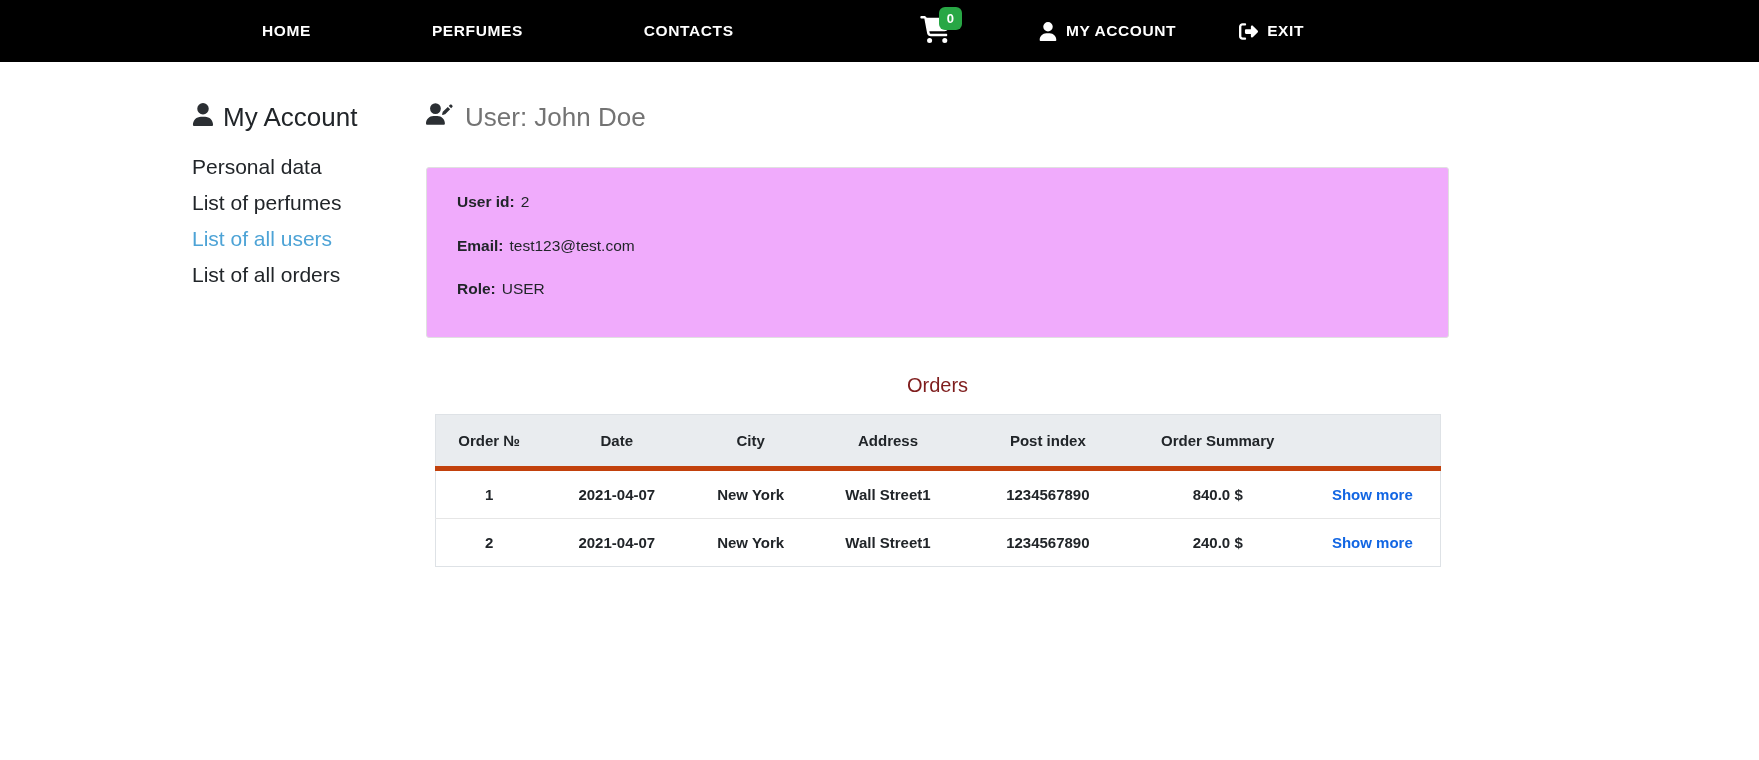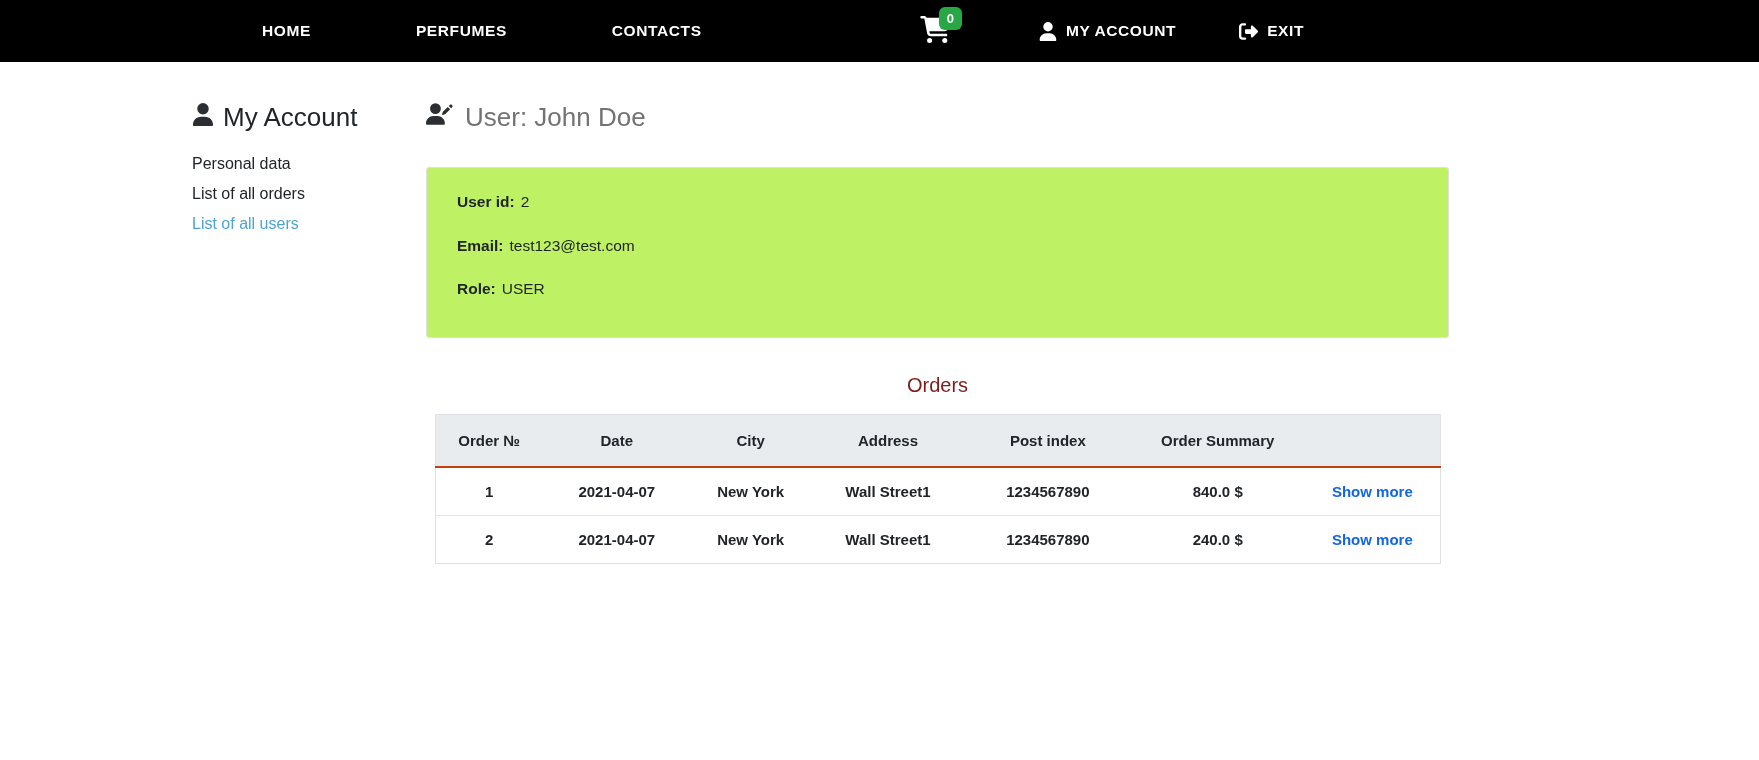--- a/index.html
+++ b/index.html
@@ -19,20 +19,21 @@
     background: #000000;
     display: flex;
     align-items: center;
     position: relative;
     width: 100%;
   }
   .nav-left {
     display: flex;
     align-items: flex-end;
     margin-left: 262px;
+    gap: 16px;
   }
   .nav-link {
     color: #ffffff;
     font-size: 15.5px;
     font-weight: bold;
     letter-spacing: 0.6px;
     text-decoration: none;
     cursor: pointer;
     white-space: nowrap;
   }
@@ -92,21 +93,21 @@
     display: flex;
     align-items: center;
     font-size: 26px;
     color: #212529;
     margin-bottom: 16px;
     white-space: nowrap;
   }
   .sidebar-title svg { margin-right: 9px; }
   .sidebar-item {
     display: block;
-    font-size: 16px;
+    font-size: 21px;
     color: #212529;
     text-decoration: none;
     padding: 6px 0;
     cursor: pointer;
     white-space: nowrap;
   }
   .sidebar-item.active { color: #4da3d6; }
 
   .content {
     flex: 1;
@@ -123,21 +124,21 @@
     white-space: nowrap;
   }
   .content-title svg { margin-right: 12px; }
 
   
   .user-card {
     border: 1px solid #e0e0e0;
     border-radius: 3px;
     padding: 26px 30px 40px 30px;
     display: flex;
-    background: #bef264;
+    background: #f0abfc;
   }
   .card-col { flex: 1; }
   .card-col:nth-child(1) { flex: 0 0 330px; }
   .card-col:nth-child(2) { flex: 0 0 330px; }
   .card-row {
     font-size: 15.5px;
     line-height: 1;
     margin-bottom: 28px;
     white-space: nowrap;
   }
@@ -161,21 +162,21 @@
     border: 1px solid #dee2e6;
     background: #ffffff;
   }
   table.orders thead th {
     background: #e9ecef;
     font-size: 15px;
     font-weight: bold;
     color: #212529;
     padding: 17px 8px;
     text-align: center;
-    border-bottom: 2px solid #c2410c;
+    border-bottom: 5px solid #c2410c;
   }
   table.orders tbody td {
     font-size: 15px;
     font-weight: bold;
     color: #212529;
     padding: 15px 8px;
     text-align: center;
     border-bottom: 1px solid #e6e6e6;
   }
   table.orders tbody tr:last-child td { border-bottom: none; }
@@ -239,22 +240,23 @@
     <div class="sidebar-title">
       <span>
         <svg width="22" height="23" viewBox="0 0 448 512" fill="#2b2f33" aria-hidden="true">
           <path d="M224 256A128 128 0 1 0 224 0a128 128 0 1 0 0 256zm-45.7 48C79.8 304 0 383.8 0 482.3C0 498.7 13.3 512 29.7 512l388.6 0c16.4 0 29.7-13.3 29.7-29.7C448 383.8 368.2 304 269.7 304l-91.4 0z"></path>
         </svg>
       </span>
       <span>My Account</span>
     </div>
 
     <a class="sidebar-item">Personal data</a>
+    <a class="sidebar-item">List of perfumes</a>
+    <a class="sidebar-item active">List of all users</a>
     <a class="sidebar-item">List of all orders</a>
-    <a class="sidebar-item active">List of all users</a>
   </div>
 
   <div class="content">
 
     <h1 class="content-title">
       <span>
         <svg width="27" height="24" viewBox="0 0 640 512" fill="#2b2f33" aria-hidden="true">
           <path d="M96 128a128 128 0 1 1 256 0A128 128 0 1 1 96 128zM0 482.3C0 383.8 79.8 304 178.3 304l91.4 0c98.5 0 178.3 79.8 178.3 178.3c0 16.4-13.3 29.7-29.7 29.7L29.7 512C13.3 512 0 498.7 0 482.3z"></path>
           <path d="M623.5 51.7c11.3 11.3 11.3 29.7 0 41L596 120.2 539.8 64l27.5-27.5c11.3-11.3 29.7-11.3 41 0l15.2 15.2zM404.2 199.6L516.5 87.3l56.2 56.2L460.4 255.8c-3.2 3.2-7.2 5.5-11.6 6.7l-51 14.6c-4.6 1.3-9.6 .1-13-3.3s-4.7-8.4-3.3-13l14.6-51c1.2-4.4 3.5-8.4 6.7-11.6z"></path>
         </svg>

